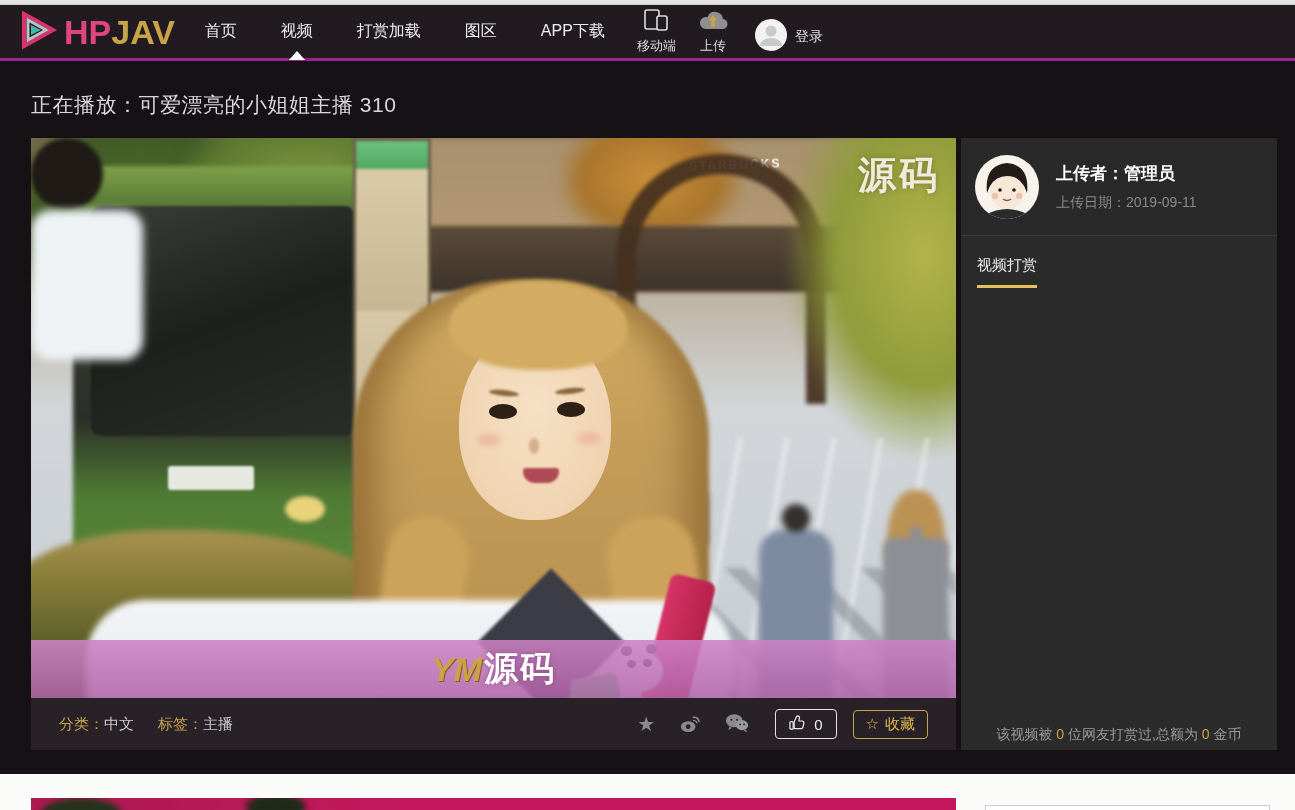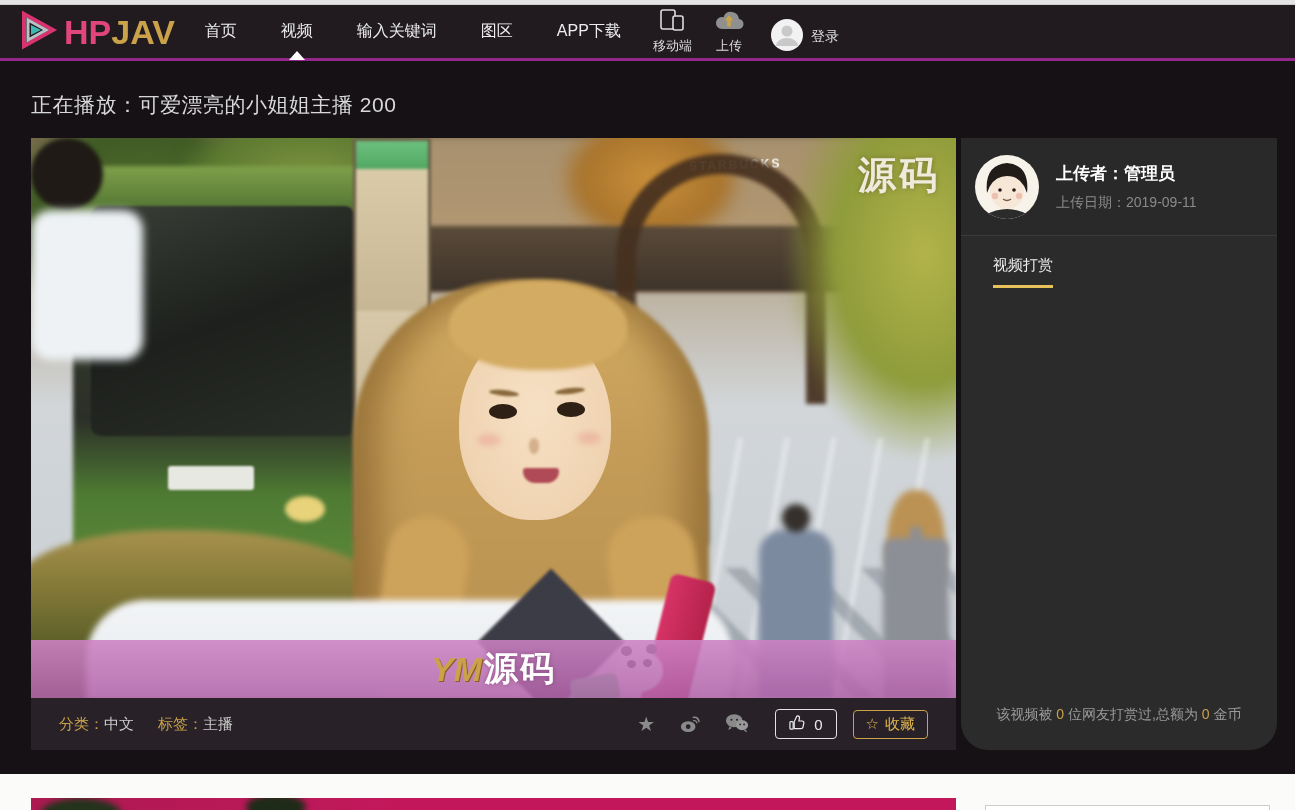--- a/index.html
+++ b/index.html
@@ -185,32 +185,32 @@
   .share-icons { display:flex; align-items:center; gap:24px; margin-left:auto; }
   .share-icon { cursor:pointer; color:#8a8a8a; font-size:20px; line-height:1; }
   .like-btn { display:flex; align-items:center; gap:8px; border:1px solid #e3e3e3;
               border-radius:4px; padding:4px 13px; color:#ededed; font-size:15px;
               background:transparent; cursor:pointer; margin-left:26px; }
   .fav-btn { display:flex; align-items:center; gap:6px; border:1px solid #c9a24a;
              border-radius:4px; padding:4px 12px; color:#e3b94d; font-size:15px;
              background:transparent; cursor:pointer; margin-left:16px; }
 
   
-  .sidebar { width:316px; height:612px; background:#2b2b2b; display:flex; flex-direction:column;border-radius:27px; }
+  .sidebar { width:316px; height:612px; background:#2b2b2b; display:flex; flex-direction:column; }
   .uploader { display:flex; align-items:center; gap:17px; padding:16px 14px;
               height:98px; background:#292929; border-bottom:1px solid #3a3a3a; }
   .avatar-big { width:64px; height:64px; border-radius:50%; overflow:hidden;
                 background:#f7f3ea; flex:none; cursor:pointer; }
   .uploader-name { color:#ffffff; font-size:17px; font-weight:bold; margin-bottom:9px; }
   .uploader-date { color:#8a8a8a; font-size:14px; }
-  .tab-row { padding:20px 0 0 32px; }
+  .tab-row { padding:20px 0 0 16px; }
   .sb-tab { display:inline-block; color:#ededed; font-size:15px; padding-bottom:10px;
             border-bottom:3px solid #e6c35a; cursor:pointer; }
   .sb-loading { color:#5d5d5d; font-size:14px; text-align:center; margin-top:28px; }
-  .sb-footer { margin-top:auto; padding-bottom:26px; text-align:center;
+  .sb-footer { margin-top:auto; padding-bottom:6px; text-align:center;
                color:#9a9a9a; font-size:14px; }
   .gold { color:#c9a24a; }
 
   
   .bottom-white { position:relative; height:33px; background:#fbfbfa; }
   .next-banner { position:absolute; left:31px; top:24px; width:925px; height:40px;
                  background:linear-gradient(90deg,#ad1a52 0%,#c2185b 40%,#c2185b 100%);
                  overflow:hidden; cursor:pointer; }
   .nb-blob1 { position:absolute; left:10px; top:0; width:80px; height:30px;
               background:#23331c; border-radius:50%; filter:blur(3px); }
@@ -236,21 +236,21 @@
         </svg>
       </span>
       <span class="logo-text"><span class="logo-hp">HP</span><span class="logo-jav">JAV</span></span>
     </div>
     <div class="nav-items">
       <div class="nav-item">首页</div>
       <div class="nav-item">
         <span>视频</span>
         <span class="nav-indicator"></span>
       </div>
-      <div class="nav-item">输入关键词</div>
+      <div class="nav-item">打赏加载</div>
       <div class="nav-item">图区</div>
       <div class="nav-item">APP下载</div>
     </div>
     <div class="nav-tools">
       <div class="tool">
         <span>
           <svg width="28" height="24" viewBox="0 0 28 24">
             <rect x="3" y="2" width="14" height="19" rx="2" fill="none" stroke="#dcdcdc" stroke-width="1.6"></rect>
             <rect x="15" y="8" width="10" height="14" rx="2" fill="#211b20" stroke="#dcdcdc" stroke-width="1.6"></rect>
           </svg>
@@ -273,21 +273,21 @@
             <circle cx="17" cy="13" r="5.5" fill="#c9c9c9"></circle>
             <path d="M6 28 a11 8 0 0 1 22 0 Z" fill="#c9c9c9"></path>
           </svg>
         </span>
         <span>登录</span>
       </div>
     </div>
   </div>
 
   <div class="dark-area">
-    <div class="page-title">正在播放：可爱漂亮的小姐姐主播 200</div>
+    <div class="page-title">正在播放：可爱漂亮的小姐姐主播 310</div>
 
     <div class="content">
 
       <div class="player-col">
         <div class="video">
           <div class="sc-foliage"></div>
           <div class="sc-foliage2"></div>
           <div class="sc-bldg"></div>
           <div class="sc-tree2"></div>
           <div class="sc-storefront"></div>

